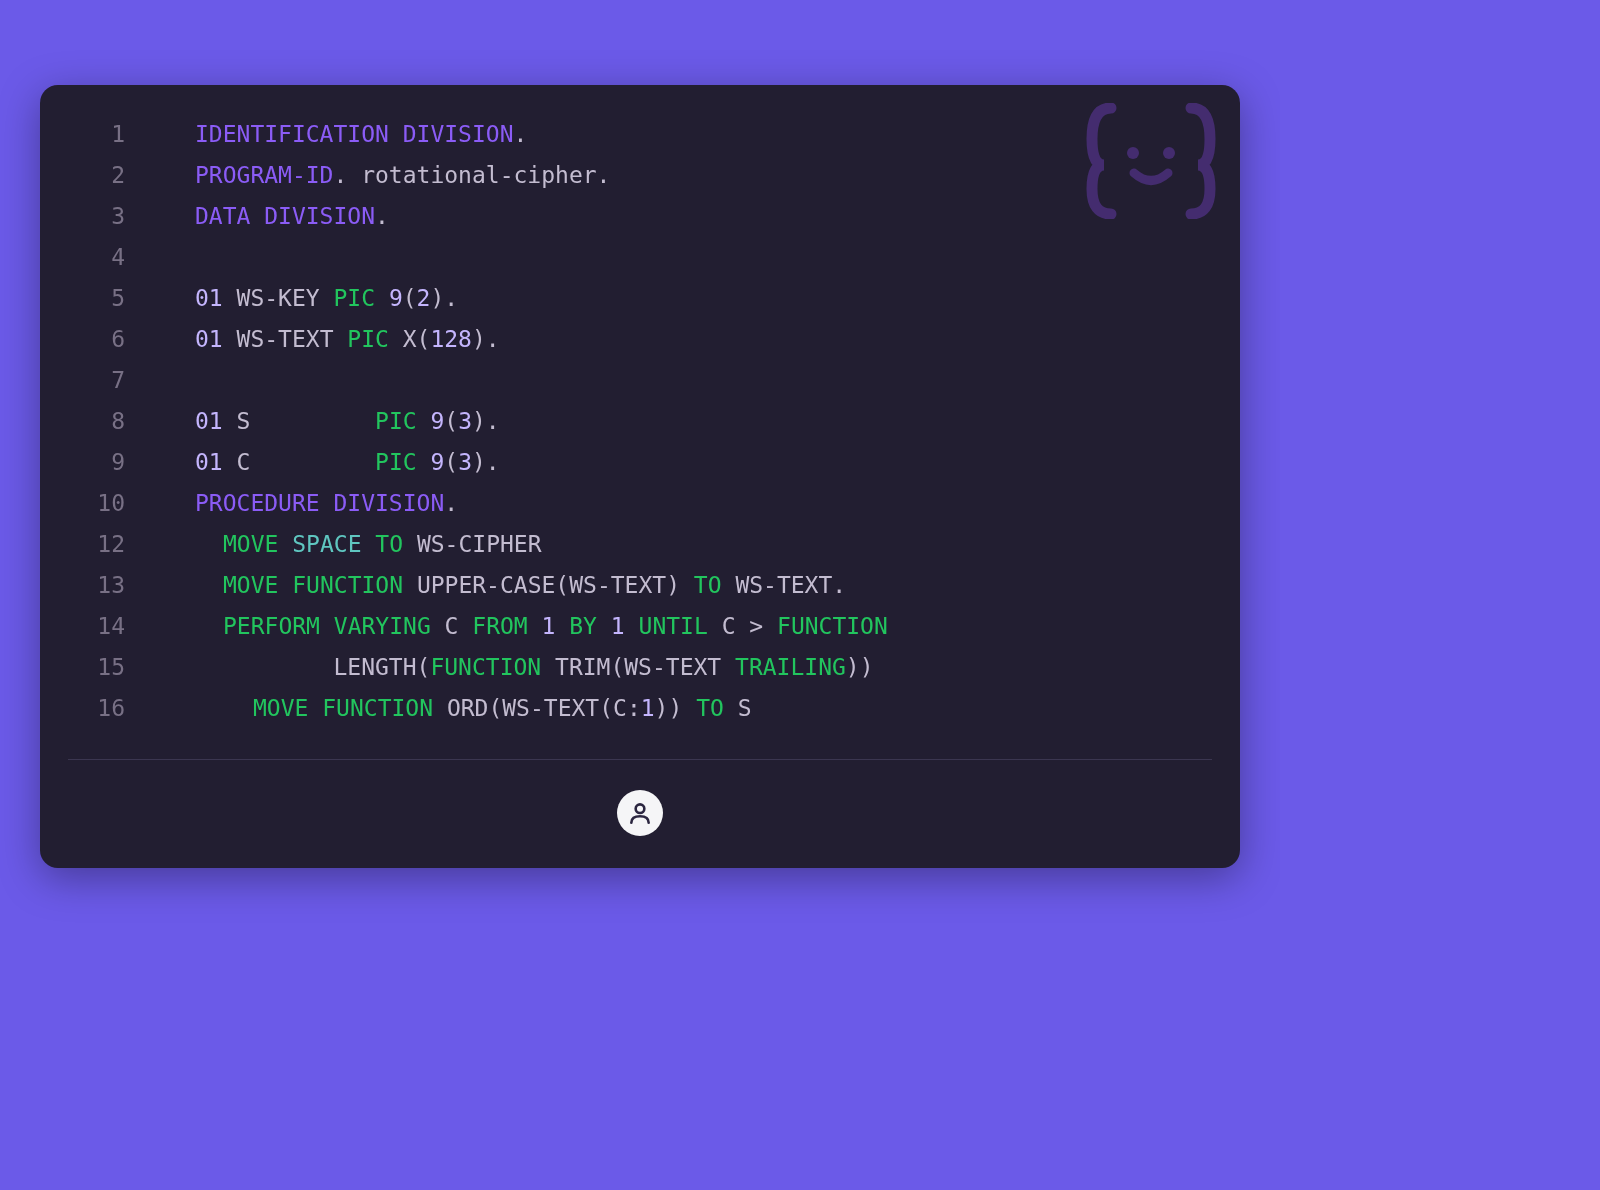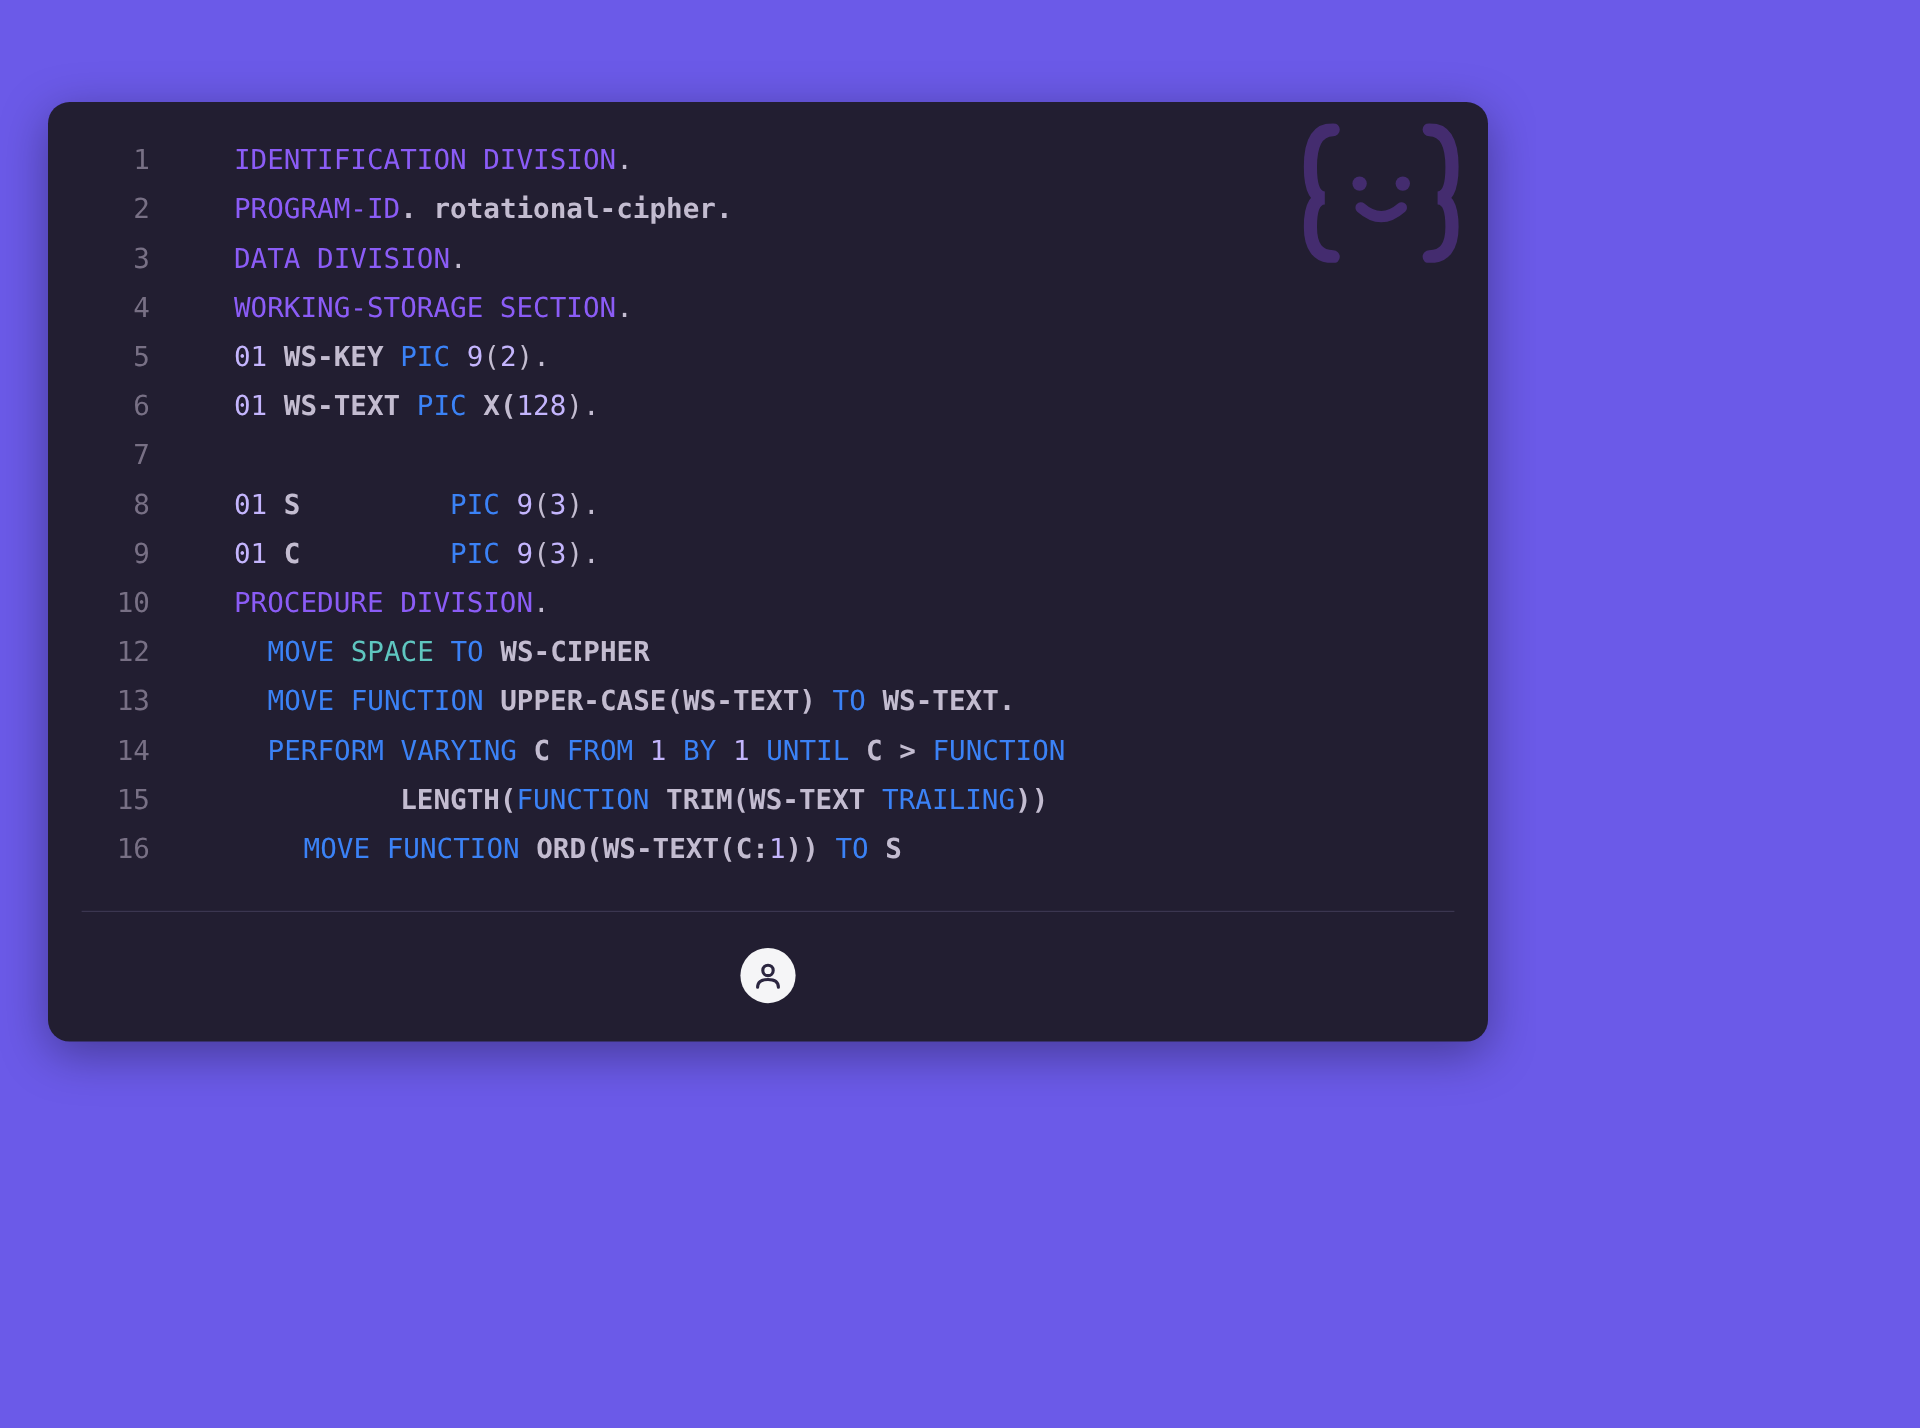--- a/index.html
+++ b/index.html
@@ -48,22 +48,22 @@
     padding-left: 70px;
     white-space: pre;
     color: #c3bcd0;
   }
   .indent2 { padding-left: 98px; }
   .indent4 { padding-left: 128px; }
   .indent-long { padding-left: 70px; }
   .tok-section { color: #8b5cf6; }
   .tok-num { color: #c4b5fd; }
   .tok-lit { color: #5fc6c0; text-align: right; }
-  .tok-key { color: #3b82f6; }
-  .tok-id { color: #c3bcd0; font-weight: bold; }
+  .tok-key { color: #22c55e; }
+  .tok-id { color: #c3bcd0; }
   .tok-punc { color: #c3bcd0; }
   .divider {
     height: 1px;
     background: #3b3650;
     margin: 0 8px 30px 8px;
   }
   .footer {
     display: flex;
     align-items: center;
     justify-content: center;
@@ -107,21 +107,20 @@
       <div class="code-row">
         <div class="line-num">2</div>
         <div class="code-content "><span class="tok-section">PROGRAM-ID</span><span class="tok-id">. rotational-cipher.</span></div>
       </div>
       <div class="code-row">
         <div class="line-num">3</div>
         <div class="code-content "><span class="tok-section">DATA DIVISION</span><span class="tok-punc">.</span></div>
       </div>
       <div class="code-row">
         <div class="line-num">4</div>
-        <div class="code-content "><span class="tok-section">WORKING-STORAGE SECTION</span><span class="tok-punc">.</span></div>
       </div>
       <div class="code-row">
         <div class="line-num">5</div>
         <div class="code-content "><span class="tok-num">01</span><span class="tok-id"> WS-KEY </span><span class="tok-key">PIC</span><span class="tok-id"> </span><span class="tok-num">9</span><span class="tok-punc">(</span><span class="tok-num">2</span><span class="tok-punc">).</span></div>
       </div>
       <div class="code-row">
         <div class="line-num">6</div>
         <div class="code-content "><span class="tok-num">01</span><span class="tok-id"> WS-TEXT </span><span class="tok-key">PIC</span><span class="tok-id"> X(</span><span class="tok-num">128</span><span class="tok-punc">).</span></div>
       </div>
       <div class="code-row">

